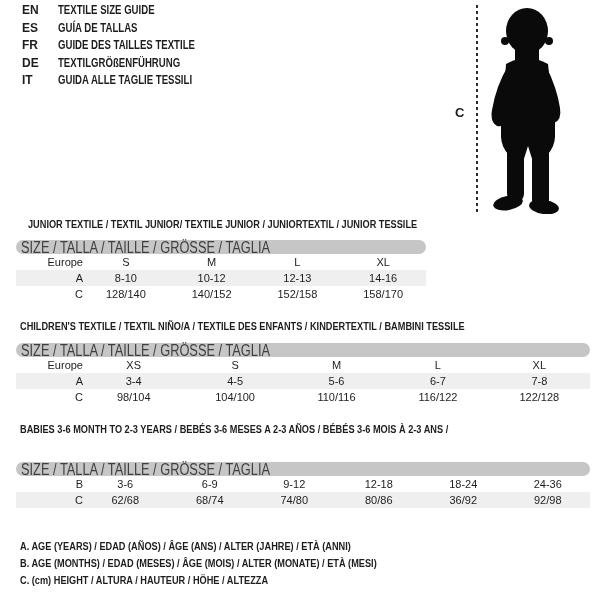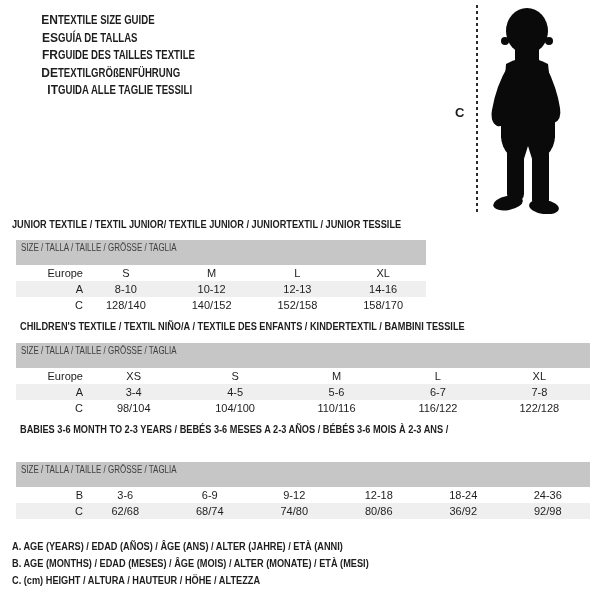--- a/index.html
+++ b/index.html
@@ -1,47 +1,47 @@
 <!DOCTYPE html>
 <html><head>
 <meta charset="utf-8">
 <style>
   html,body{margin:0;padding:0;background:#fff;}
   .page{position:relative;width:600px;height:600px;background:#fff;overflow:hidden;
         font-family:"Liberation Sans", sans-serif;color:#1d1d1d;}
   .cond{display:inline-block;transform:scaleX(0.8);transform-origin:0 50%;white-space:nowrap;}
   
-  .langs{position:absolute;left:22px;top:12px;text-align:right;}
+  .langs{position:absolute;left:22px;top:2px;}
   .lang-row{display:flex;height:17.5px;line-height:17.5px;font-weight:bold;font-size:12px;}
   .lang-code{width:36px;}
   .lang-label{white-space:nowrap;}
   
   .measure-line{position:absolute;left:476px;top:5px;width:2px;height:210px;
     background:repeating-linear-gradient(to bottom,#2b2b2b 0 3px,transparent 3px 6px);}
   .measure-label{position:absolute;left:455px;top:105px;font-weight:bold;font-size:13px;}
   .baby-svg{position:absolute;left:482px;top:6px;}
   
   .ttl{position:absolute;font-weight:bold;font-size:11.5px;}
   .ttl div{height:16px;line-height:16px;}
-  .ttl0{left:12px;top:216px;}
+  .ttl0{left:28px;top:216px;}
   .ttl1{left:20px;top:318px;}
   .ttl2{left:20px;top:421px;}
   
   .tbl{position:absolute;}
   .tbl0{left:16px;top:240px;width:410px;}
   .tbl1{left:16px;top:343px;width:574px;}
   .tbl2{left:16px;top:462px;width:574px;}
-  .bar{height:25px;line-height:15px;background:#c6c6c6;color:#3f3f3f;
-       font-size:10px;padding-left:5px;}
+  .bar{height:14px;line-height:15px;background:#c6c6c6;color:#3f3f3f;
+       font-size:16px;padding-left:5px;border-radius:7px;}
   .trow{display:flex;height:16px;line-height:16px;font-size:11px;}
   .trow.shaded{background:#efefef;}
   .row-lbl{width:62px;padding-left:5px;text-align:right;}
   .cell{flex:1;text-align:center;}
   
-  .legend{position:absolute;left:12px;top:538px;}
+  .legend{position:absolute;left:20px;top:538px;}
   .legend-line{height:17px;line-height:17px;font-weight:bold;font-size:11.5px;}
 </style>
 </head>
 <body>
 
 <div class="page">
 
   <div class="langs" id="langs">
       <div class="lang-row">
         <span class="lang-code">EN</span>

